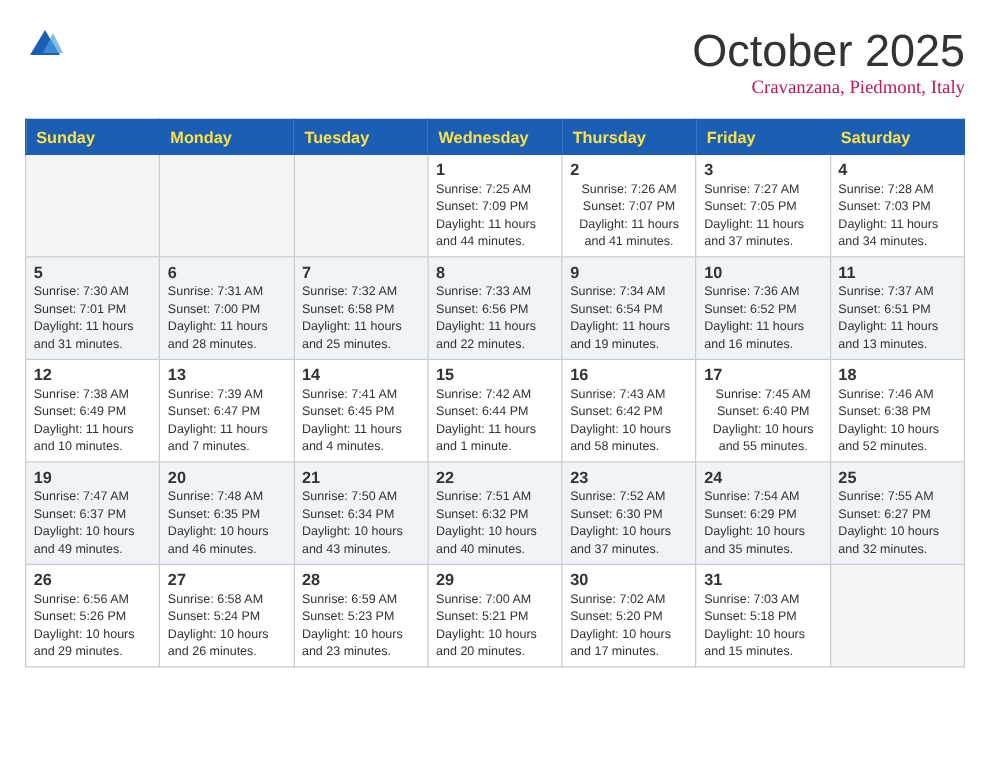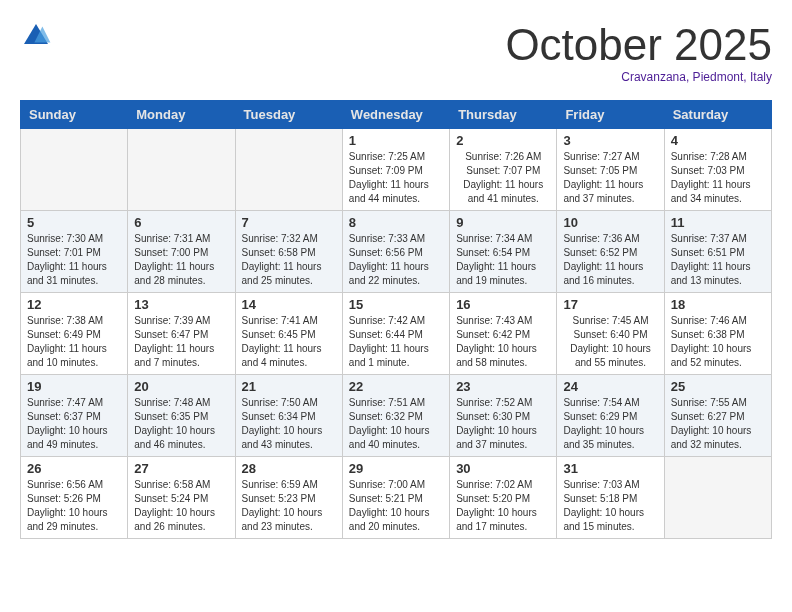--- a/index.html
+++ b/index.html
@@ -27,36 +27,37 @@
       line-height: 1.1;
     }
     .logo-general { color: #333; }
     .logo-blue { color: #1a5fb4; }
     .logo-icon {
       width: 32px;
       height: 32px;
     }
     .title-block { text-align: right; }
     .month-title {
-      font-size: 44px;
+      font-size: 36px;
       font-weight: normal;
       color: #333;
     }
     .subtitle {
-      font-size: 12px;
-      color: #4c1d95;
+      font-size: 15px;
+      color: #be185d;
+      font-family: Liberation Serif, serif;
     }
     .calendar {
       width: 100%;
       border-collapse: collapse;
       border: 1px solid #ccc;
     }
     .calendar th {
       background: #1a5fb4;
-      color: #e5e5e5;
+      color: #fde047;
       text-align: left;
       padding: 6px 8px;
       font-size: 13px;
       font-weight: bold;
       border: 1px solid #1a5fb4;
     }
     .calendar td {
       vertical-align: top;
       border: 1px solid #ccc;
       padding: 4px 6px;

